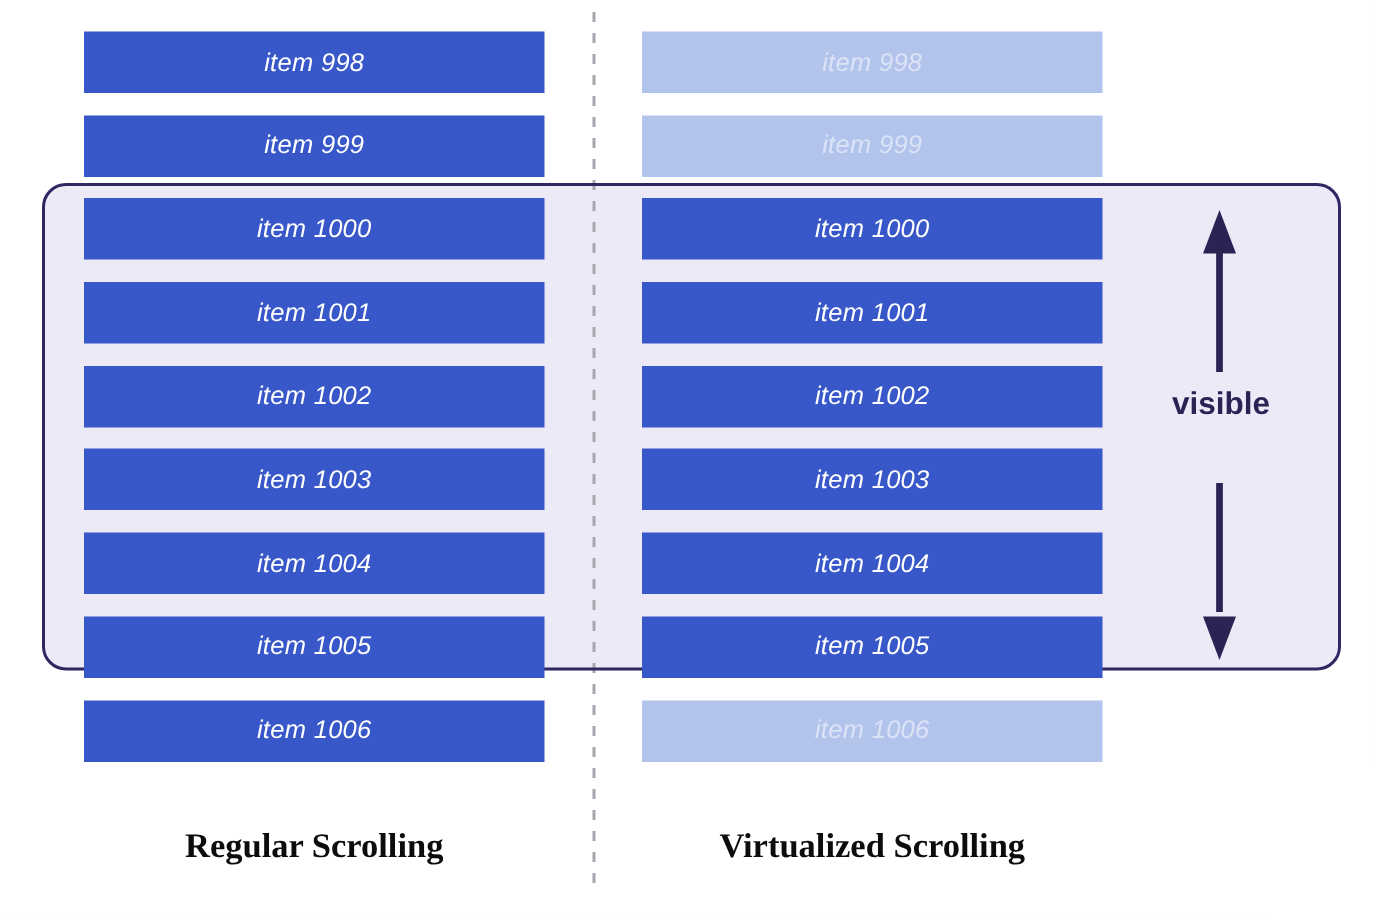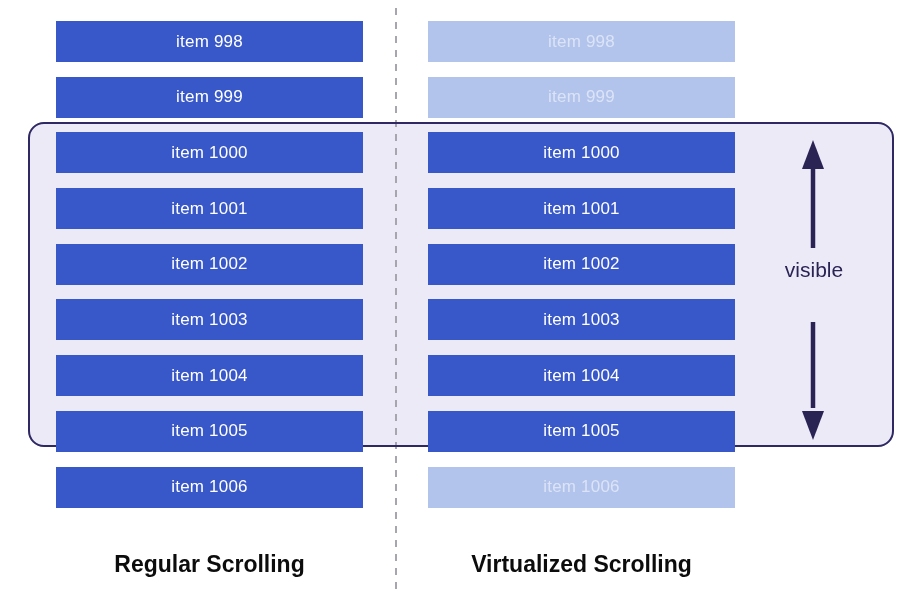--- a/index.html
+++ b/index.html
@@ -63,20 +63,21 @@
   }
   .column-left  { left: 56px;  width: 307px; }
   .column-right { left: 428px; width: 307px; }
   .bar {
     height: 41px;
     display: flex;
     align-items: center;
     justify-content: center;
     font-size: 17px;
     letter-spacing: 0.2px;
+    font-style: italic;
   }
   .bar.solid {
     background: var(--solid_bar);
     color: #ffffff;
   }
   .bar.faded {
     background: var(--faded_bar);
     color: var(--faded_text);
   }
   .arrow {
@@ -87,34 +88,35 @@
   }
   .arrow line    { stroke: var(--arrow); stroke-width: 4.5; }
   .arrow polygon { fill: var(--arrow); }
   .viewport-label {
     position: absolute;
     left: 744px;
     top: 257px;
     width: 140px;
     text-align: center;
     font-size: 21px;
-    font-weight: normal;
+    font-weight: bold;
     line-height: 26px;
     color: var(--arrow);
     z-index: 4;
   }
   .caption {
     position: absolute;
     top: 551px;
     width: 307px;
     text-align: center;
     font-size: 23px;
     font-weight: bold;
     color: var(--caption_text);
     z-index: 3;
+    font-family: Liberation Serif, serif;
   }
   .caption-left  { left: 56px; }
   .caption-right { left: 428px; }
 </style>
 </head>
 <body>
 
 <div class="canvas">
 
   <div class="viewport-fill"></div>

